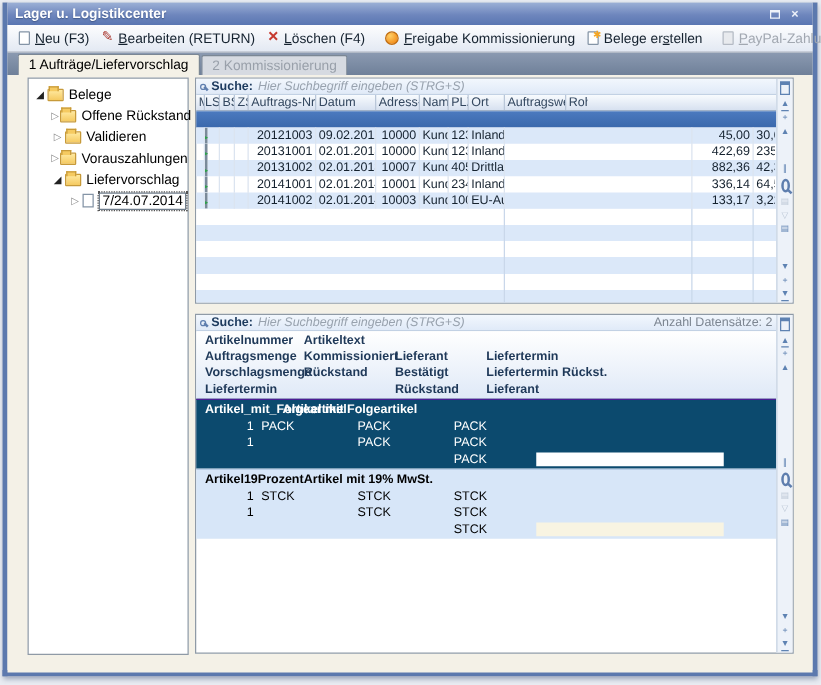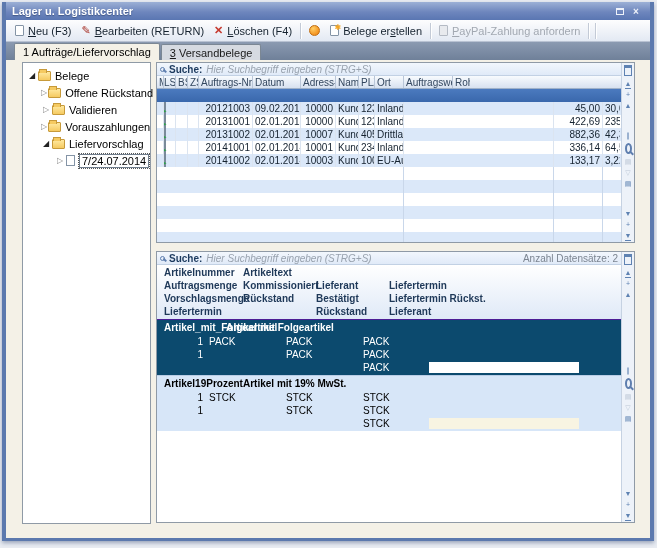--- a/index.html
+++ b/index.html
@@ -131,41 +131,42 @@
       <span class="ico i-pen">✎</span>
       <span><u>B</u><span>earbeiten (RETURN)</span></span>
     </div>
     <div class="tbtn">
       <span class="ico i-x">✕</span>
       <span><u>L</u><span>öschen (F4)</span></span>
     </div>
     <div class="tsep"></div>
     <div class="tbtn">
       <span class="ico i-orange"></span>
+      <span><u>F</u><span>reigabe Kommissionierung</span></span>
     </div>
     <div class="tbtn">
       <span class="ico i-page">
           <span class="i-spark">✱</span>
         </span>
       <span><span>Belege er</span><u>s</u><span>tellen</span></span>
     </div>
     <div class="tsep"></div>
     <div class="tbtn disabled">
       <span class="ico i-page gray"></span>
       <span><u>P</u><span>ayPal-Zahlung anfordern</span></span>
     </div>
     <div class="tsep"></div>
 
     <div class="tsep"></div>
 
   </div>
 
   <div class="tabbar">
     <div class="tab active">1 Aufträge/Liefervorschlag</div>
-    <div class="tab"><u>3</u><span> Versandbelege</span></div>
+    <div class="tab disabled">2 Kommissionierung</div>
   </div>
 
   <div class="content">
 
     <div class="panel tree">
       <div class="trow" style="padding-left:4px">
         <span class="arrow exp">◢</span>
         <span class="t-folder"></span>
         <span>Belege</span>
       </div>

